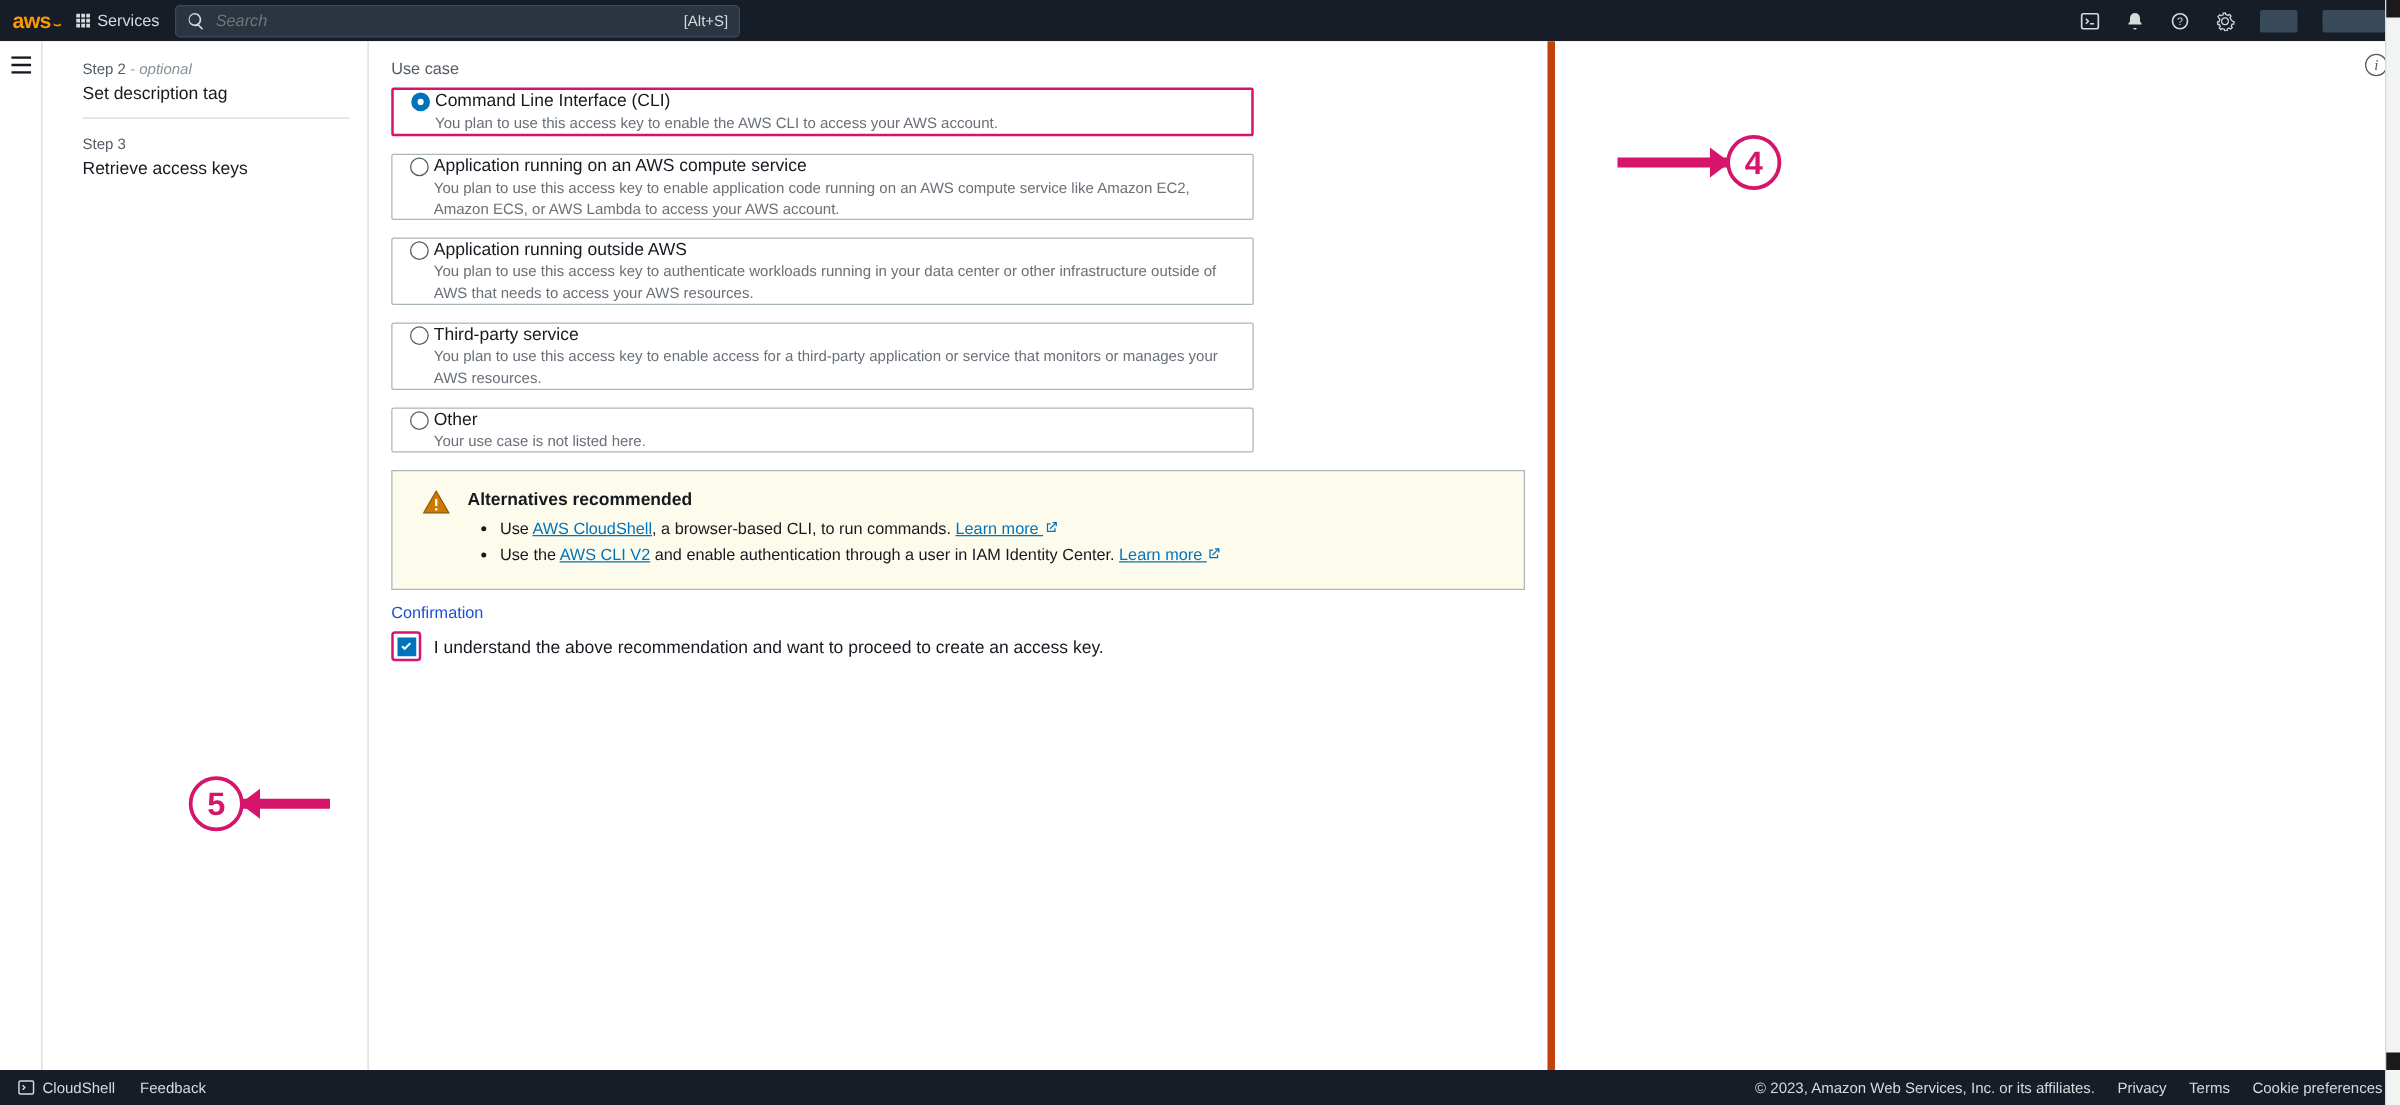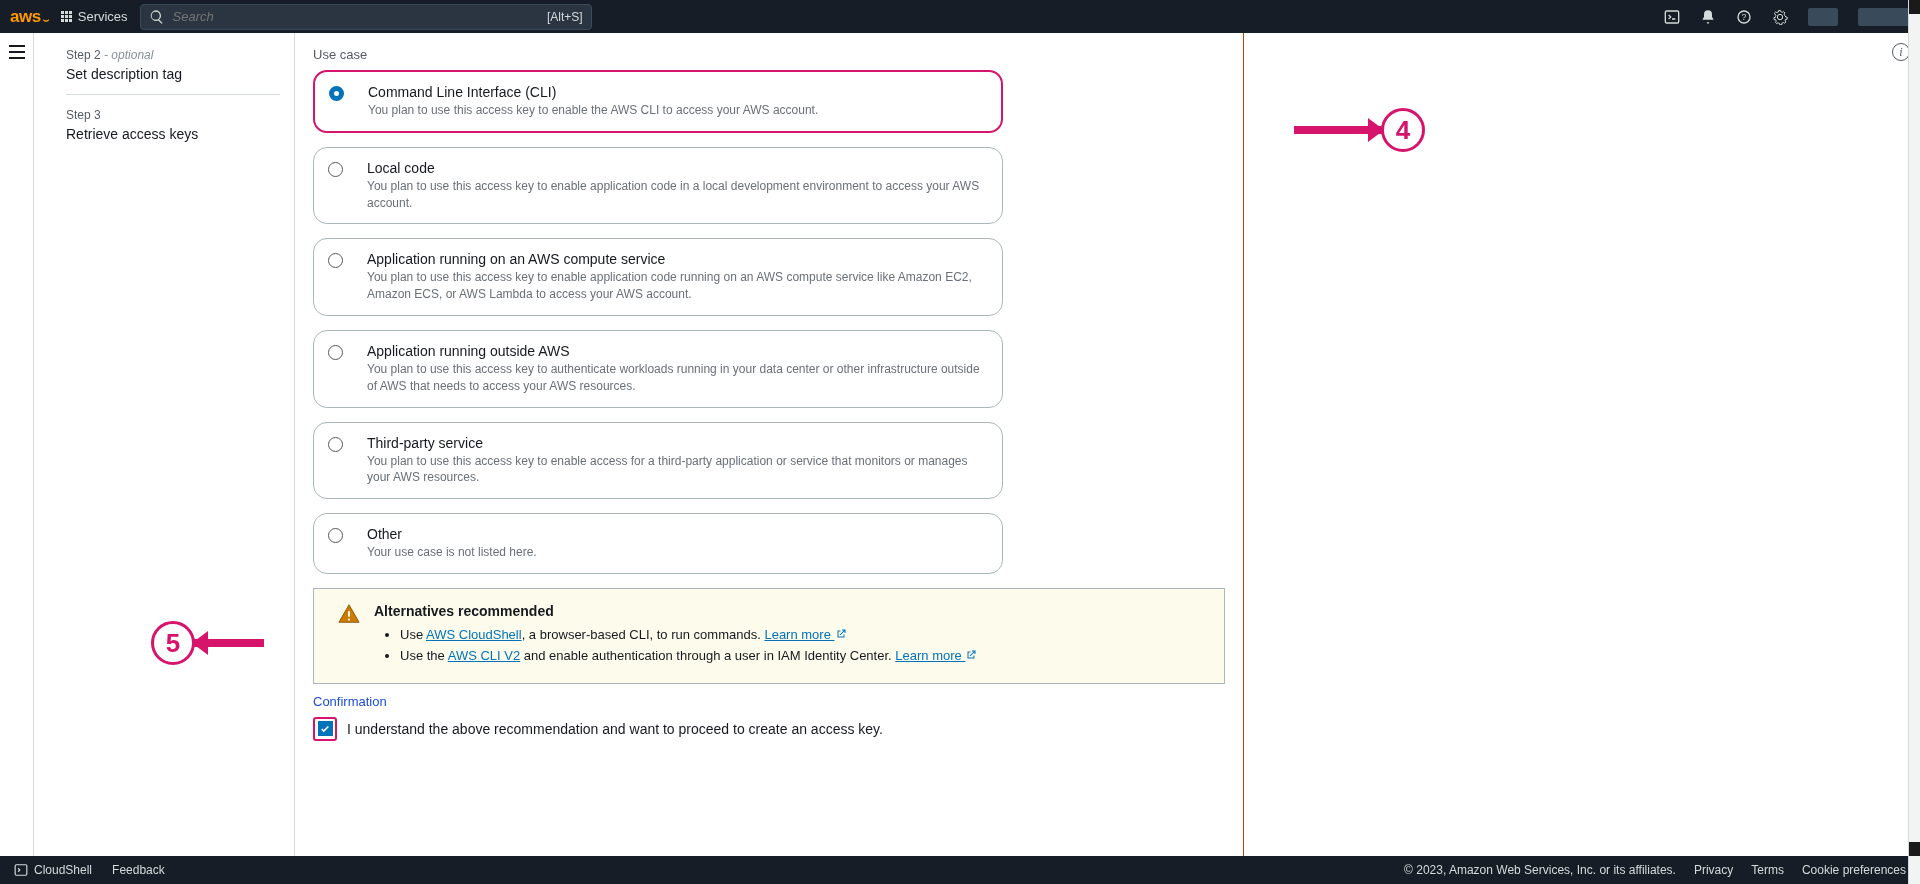--- a/index.html
+++ b/index.html
@@ -28,26 +28,26 @@
   .skel{background:#394b5b;height:18px;border-radius:2px;}
 
   
   .shell { display:flex; height: calc(100vh - 33px - 28px); background:#fff; position:relative;}
   .hamburger-col{width:34px;border-right:1px solid #d5dbdb;display:flex;justify-content:center;padding-top:12px;}
   .left-panel{width:260px;padding:14px 14px 0 32px;font-size:13px;color:#545b64;}
   .step-head{font-size:12px;color:#545b64;}
   .step-opt{font-style:italic;color:#879196;}
   .step-title{font-size:14px;color:#16191f;margin-top:4px;}
   .step-divider{border:none;border-top:1px solid #d5dbdb;margin:12px 0;}
-  .main-col{width:950px;border-left:1px solid #d5dbdb;border-right:1px solid #c2410c;padding:14px 18px 0 18px;position:relative;}
+  .main-col{width:950px;border-left:1px solid #d5dbdb;border-right:6px solid #c2410c;padding:14px 18px 0 18px;position:relative;}
   .right-col{flex:1;position:relative;}
   .info-circle{position:absolute;right:10px;top:10px;width:18px;height:18px;border:1.5px solid #545b64;border-radius:50%;display:flex;align-items:center;justify-content:center;font-family:serif;font-size:12px;color:#545b64;font-style:italic;}
 
   .section-label{font-size:13px;color:#545b64;margin-bottom:8px;}
-  .radio-card{border:1px solid #aab7b8;border-radius:14px;padding:12px 14px;margin-bottom:14px;display:flex;gap:24px;cursor:pointer;background:#fff;}
+  .radio-card{border:1px solid #aab7b8;border-radius:2px;padding:0 14px;margin-bottom:14px;display:flex;gap:4px;cursor:pointer;background:#fff;}
   .radio-card.selected{border:2.5px solid #d6146b;background:#fff;}
   .radio-card.selected .radio-outer{border:5px solid #0073bb;}
   .radio-outer{width:15px;height:15px;border:1.5px solid #545b64;border-radius:50%;flex-shrink:0;margin-top:2px;}
   .radio-body{flex:1;}
   .radio-title{font-size:14px;color:#16191f;}
   .radio-desc{font-size:12px;color:#697078;line-height:1.4;margin-top:2px;}
 
   .alert{border:1px solid #aab7b8;background:#fdfcec;padding:14px 24px;display:flex;gap:14px;margin-top:4px;margin-bottom:10px;}
   .alert-icon{width:22px;height:22px;flex-shrink:0;}
   .alert-body{flex:1;font-size:13px;}
@@ -160,27 +160,20 @@
 
   <div class="main-col">
     <div class="section-label">Use case</div>
 
     <div style="width:690px;">
       <label class="radio-card selected">
         <span class="radio-outer"></span>
         <span class="radio-body">
           <div class="radio-title">Command Line Interface (CLI)</div>
           <div class="radio-desc">You plan to use this access key to enable the AWS CLI to access your AWS account.</div>
-        </span>
-      </label>
-      <label class="radio-card">
-        <span class="radio-outer"></span>
-        <span class="radio-body">
-          <div class="radio-title">Local code</div>
-          <div class="radio-desc">You plan to use this access key to enable application code in a local development environment to access your AWS account.</div>
         </span>
       </label>
       <label class="radio-card">
         <span class="radio-outer"></span>
         <span class="radio-body">
           <div class="radio-title">Application running on an AWS compute service</div>
           <div class="radio-desc">You plan to use this access key to enable application code running on an AWS compute service like Amazon EC2, Amazon ECS, or AWS Lambda to access your AWS account.</div>
         </span>
       </label>
       <label class="radio-card">

